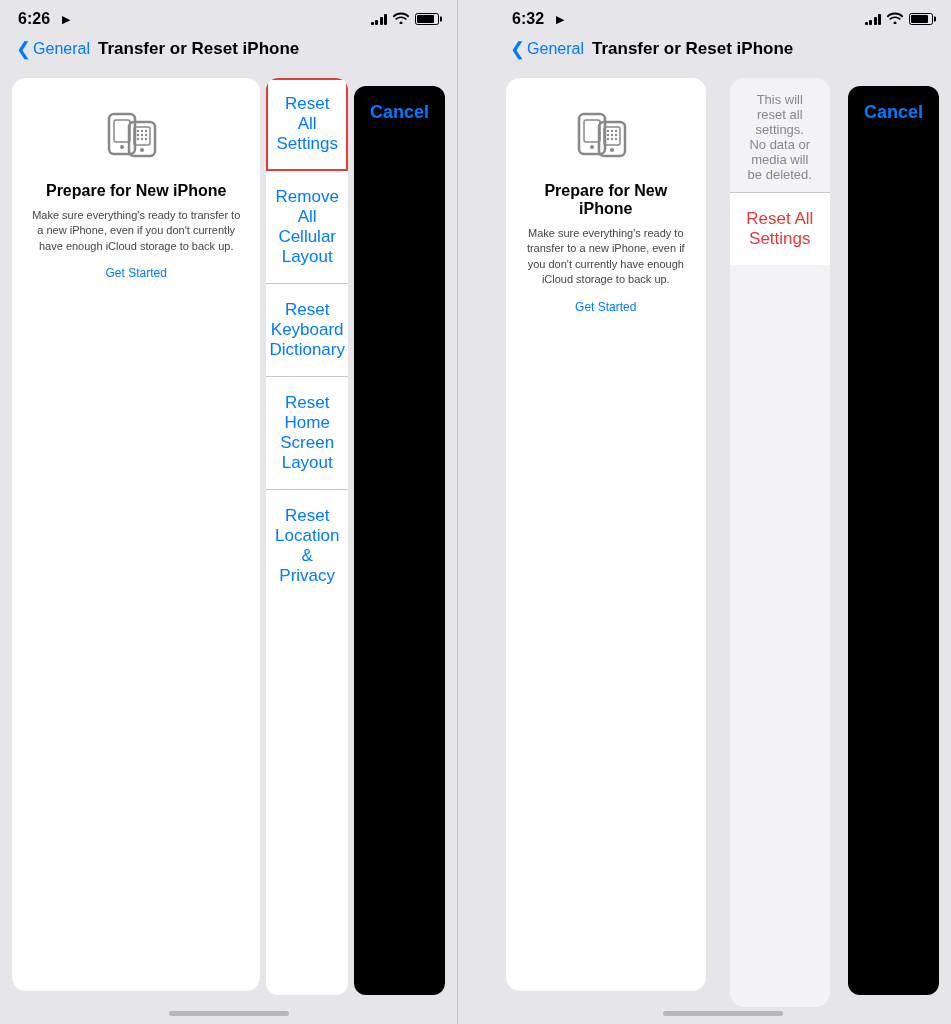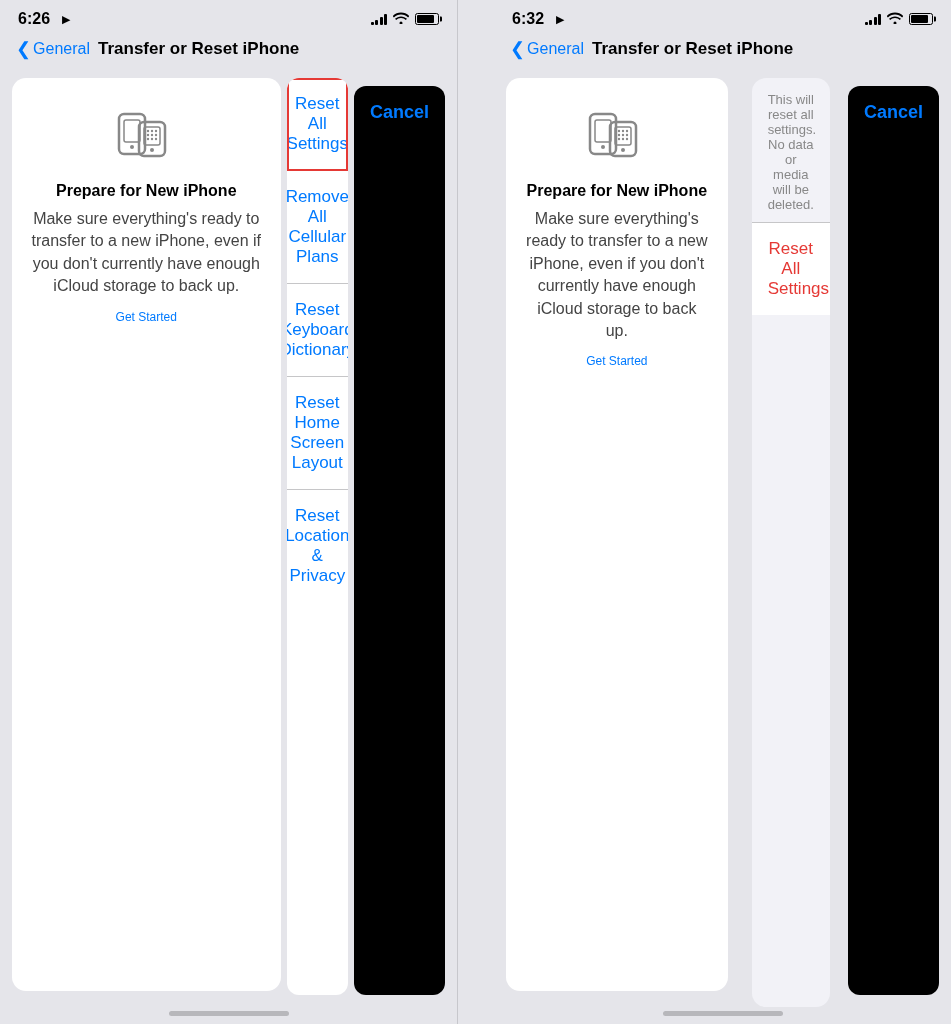--- a/index.html
+++ b/index.html
@@ -152,21 +152,21 @@
 
     .prepare-card-title {
       font-size: 16px;
       font-weight: 700;
       color: #000;
       margin-bottom: 8px;
       text-align: center;
     }
 
     .prepare-card-desc {
-      font-size: 16px;
+      font-size: 11px;
       color: #444;
       text-align: center;
       line-height: 1.4;
       margin-bottom: 12px;
     }
 
     .get-started-link {
       color: #007aff;
       font-size: 12px;
       font-weight: 400;
@@ -343,21 +343,21 @@
       <div class="prepare-card-title">Prepare for New iPhone</div>
       <div class="prepare-card-desc">Make sure everything's ready to transfer to a new iPhone, even if you don't currently have enough iCloud storage to back up.</div>
       <span class="get-started-link">Get Started</span>
     </div>
 
     <div class="reset-list">
       <div class="reset-item highlighted">
         <span class="reset-item-text">Reset All Settings</span>
       </div>
       <div class="reset-item">
-        <span class="reset-item-text">Remove All Cellular Plans</span>
+        <span class="reset-item-text">Remove All Cellular Layout</span>
       </div>
       <div class="reset-item">
         <span class="reset-item-text">Reset Keyboard Dictionary</span>
       </div>
       <div class="reset-item">
         <span class="reset-item-text">Reset Home Screen Layout</span>
       </div>
       <div class="reset-item">
         <span class="reset-item-text">Reset Location &amp; Privacy</span>
       </div>

